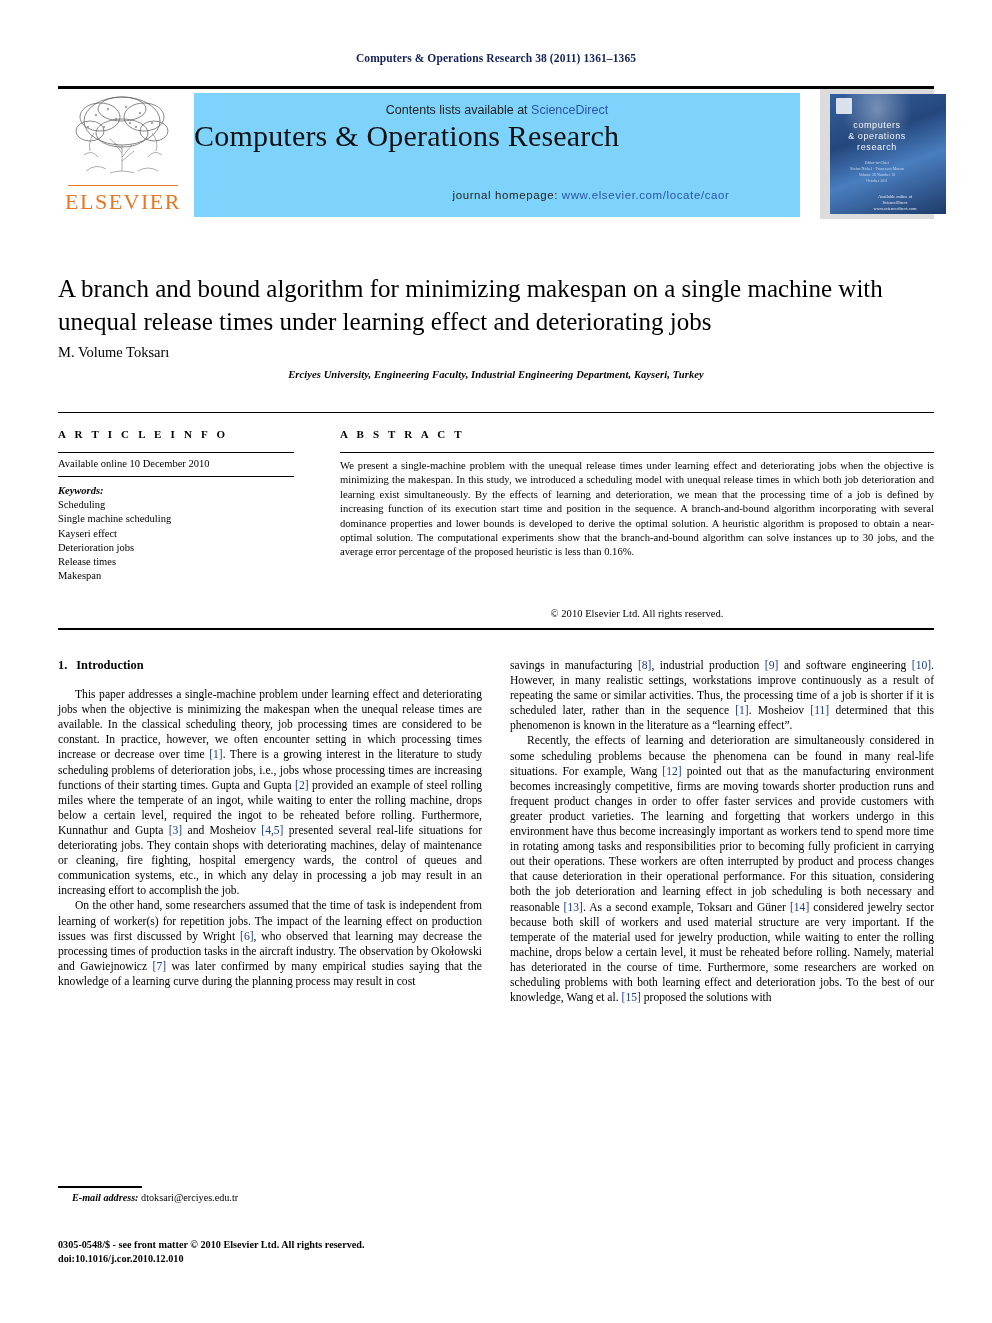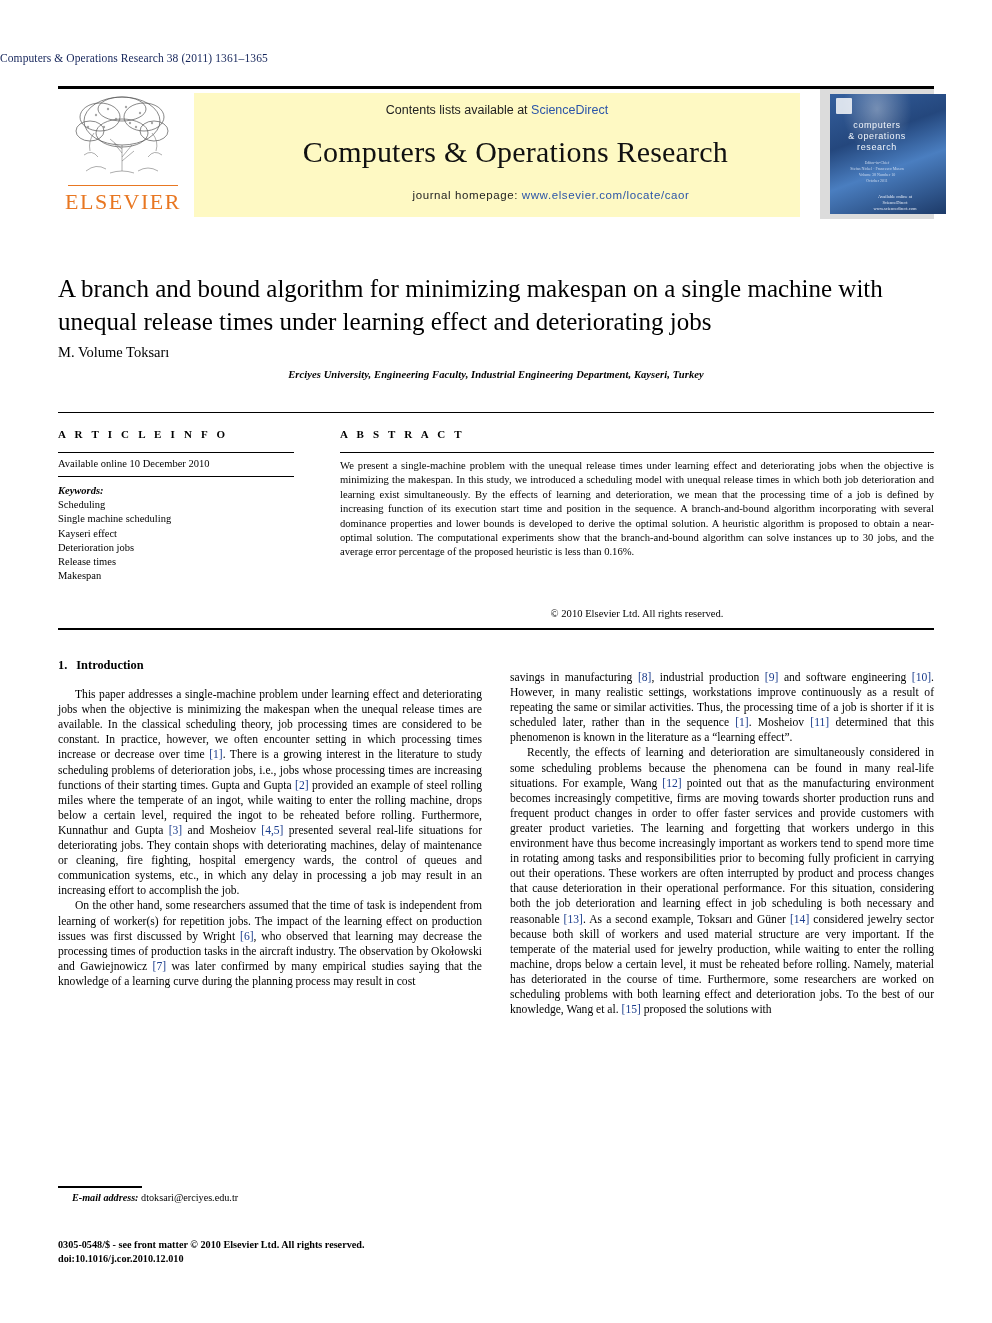--- a/index.html
+++ b/index.html
@@ -20,22 +20,23 @@
     left: 0; top: 0;
     width: 992px;
     height: 1323px;
   }
 
   
   .runhead {
     position: absolute;
     left: 0; top: 52px;
     width: 992px;
+    text-align: center;
     font-size: 11.5px;
-    font-weight: normal;
+    font-weight: bold;
     color: #14245a;
     letter-spacing: 0.1px;
   }
 
   
   .masthead-rule {
     position: absolute;
     left: 58px; top: 86px;
     width: 876px;
     height: 3px;
@@ -74,53 +75,54 @@
     left: 10px; top: 92px;
     width: 110px;
     height: 1px;
     background: #e87722;
   }
   .journal-band {
     position: absolute;
     left: 136px; top: 4px;
     width: 606px;
     height: 124px;
-    background: #fef9c3;
+    background: #7dd3fc;
   }
   .contents-line {
     position: absolute;
     left: 0; top: 10px;
     width: 606px;
     text-align: center;
     font-family: "Liberation Sans", sans-serif;
     font-size: 12.5px;
     color: #222222;
   }
   .contents-line .sd {
     color: #2b55a8;
   }
   .journal-title {
     position: absolute;
-    left: 0; top: 42px;
+    left: 0; top: 26px;
     width: 534px;
-    text-align: right;
+    text-align: left;
     font-family: "Liberation Serif", "DejaVu Serif", serif;
     font-size: 30px;
     color: #111111;
     letter-spacing: 0.2px;
   }
   .homepage-line {
     position: absolute;
     left: 0; top: 96px;
     width: 714px;
     text-align: center;
     font-family: "Liberation Sans", sans-serif;
     font-size: 11.5px;
     color: #222222;
     letter-spacing: 0.6px;
+    padding-left: 40px;
   }
   .homepage-line .url {
     color: #2b55a8;
   }
 
   
   .cover {
     position: absolute;
     left: 762px; top: 0px;
     width: 114px;
@@ -292,21 +294,21 @@
   .col {
     position: absolute;
     top: 658px;
     width: 424px;
     font-size: 11.6px;
     line-height: 15.1px;
     text-align: justify;
     color: #000000;
   }
   .col-left  { left: 58px;  }
-  .col-right { left: 510px; margin-top: 12px; }
+  .col-right { left: 510px; }
   .sechead {
     font-size: 12.4px;
     font-weight: bold;
     margin: 0 0 14px 0;
   }
   .sechead .num { margin-right: 9px; }
   .col p {
     margin: 0;
     text-indent: 17px;
   }

